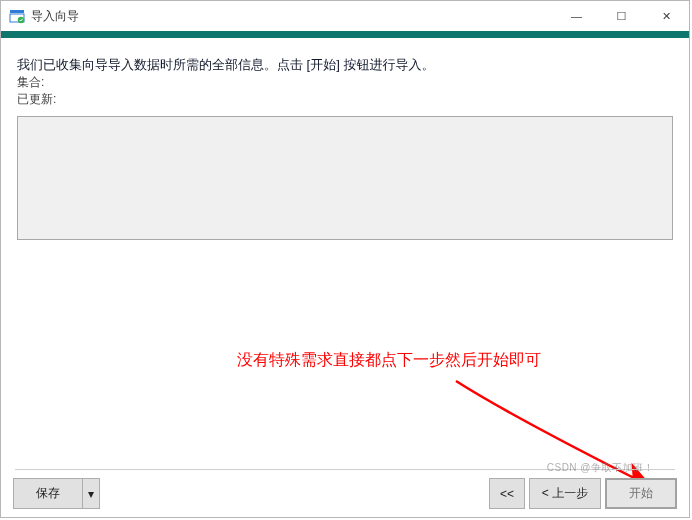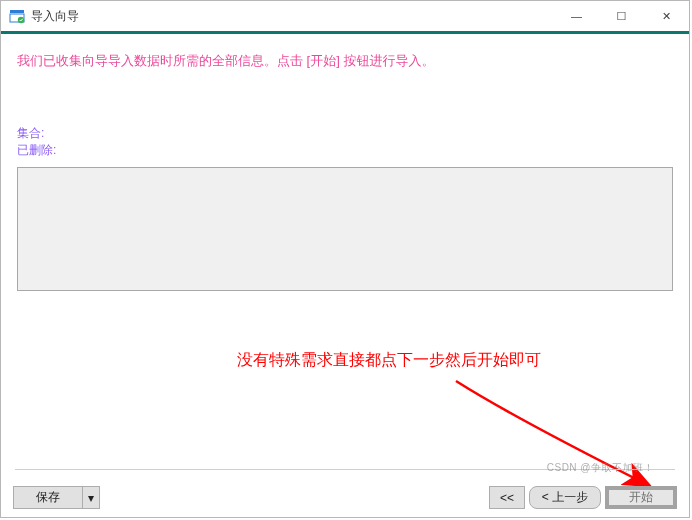--- a/index.html
+++ b/index.html
@@ -15,21 +15,21 @@
   }
   .window {
     width: 688px;
     height: 516px;
     border: 1px solid #b7b7b7;
     position: relative;
     background: #ffffff;
   }
   .titlebar {
     height: 30px;
-    border-bottom: 3px solid #0f766e;
+    border-bottom: 7px solid #0f766e;
     display: flex;
     align-items: center;
     background: #ffffff;
   }
   .title-icon {
     width: 16px;
     height: 16px;
     margin-left: 8px;
     display: inline-block;
   }
@@ -48,27 +48,26 @@
     align-items: center;
     justify-content: center;
     color: #404040;
     font-size: 11px;
     cursor: default;
   }
   .content {
     padding: 18px 16px 0 16px;
   }
   .instruction {
-    color: #ec4899;
+    color: #0f172a;
     font-size: 13px;
   }
   .fields {
-    margin-top: 55px;
     line-height: 17px;
-    color: #8b5cf6;
+    color: #404040;
   }
   .fields .row {
     display: flex;
   }
   .fields .lbl {
     min-width: 48px;
   }
   .log-area {
     margin: 8px 16px 0 16px;
     height: 122px;
@@ -102,41 +101,41 @@
   }
   .footer {
     position: absolute;
     left: 12px;
     right: 12px;
     bottom: 8px;
     display: flex;
     align-items: center;
   }
   .btn {
-    height: 23px;
+    height: 31px;
     border: 1px solid #adadad;
     background: #e1e1e1;
     display: inline-flex;
     align-items: center;
     justify-content: center;
     font-size: 12px;
     color: #222;
     box-sizing: border-box;
     cursor: default;
   }
   .save-group { display:flex; }
   .save-btn { width: 70px; }
   .save-drop { width: 18px; border-left: 1px solid #adadad; margin-left:-1px; }
   .spacer { flex: 1; }
-  .nav-btn { width: 72px; margin-left: 4px; border-radius: 8px; }
+  .nav-btn { width: 72px; margin-left: 4px; }
   .first-btn { width: 36px; margin-left: 0; }
   .start-btn {
     width: 72px;
     margin-left: 4px;
-    border: 4px solid #a3a3a3;
+    border: 2px solid #a3a3a3;
     background: #e6e6e6;
     color: #6f6f6f;
   }
   .watermark {
     position: absolute;
     right: 35px;
     top: 460px;
     color: rgba(120,120,120,0.6);
     font-size: 10px;
     letter-spacing: 0.5px;
@@ -166,21 +165,21 @@
 
   <div class="content">
     <div class="instruction">我们已收集向导导入数据时所需的全部信息。点击 [开始] 按钮进行导入。</div>
 
     <div class="fields">
       <div class="row">
           <span class="lbl">集合:</span>
           <span></span>
         </div>
       <div class="row">
-          <span class="lbl">已删除:</span>
+          <span class="lbl">已更新:</span>
           <span></span>
         </div>
     </div>
   </div>
 
   <div class="log-area"></div>
 
   <div class="annotation">没有特殊需求直接都点下一步然后开始即可</div>
 
   <svg class="arrow" viewBox="0 0 220 120">

